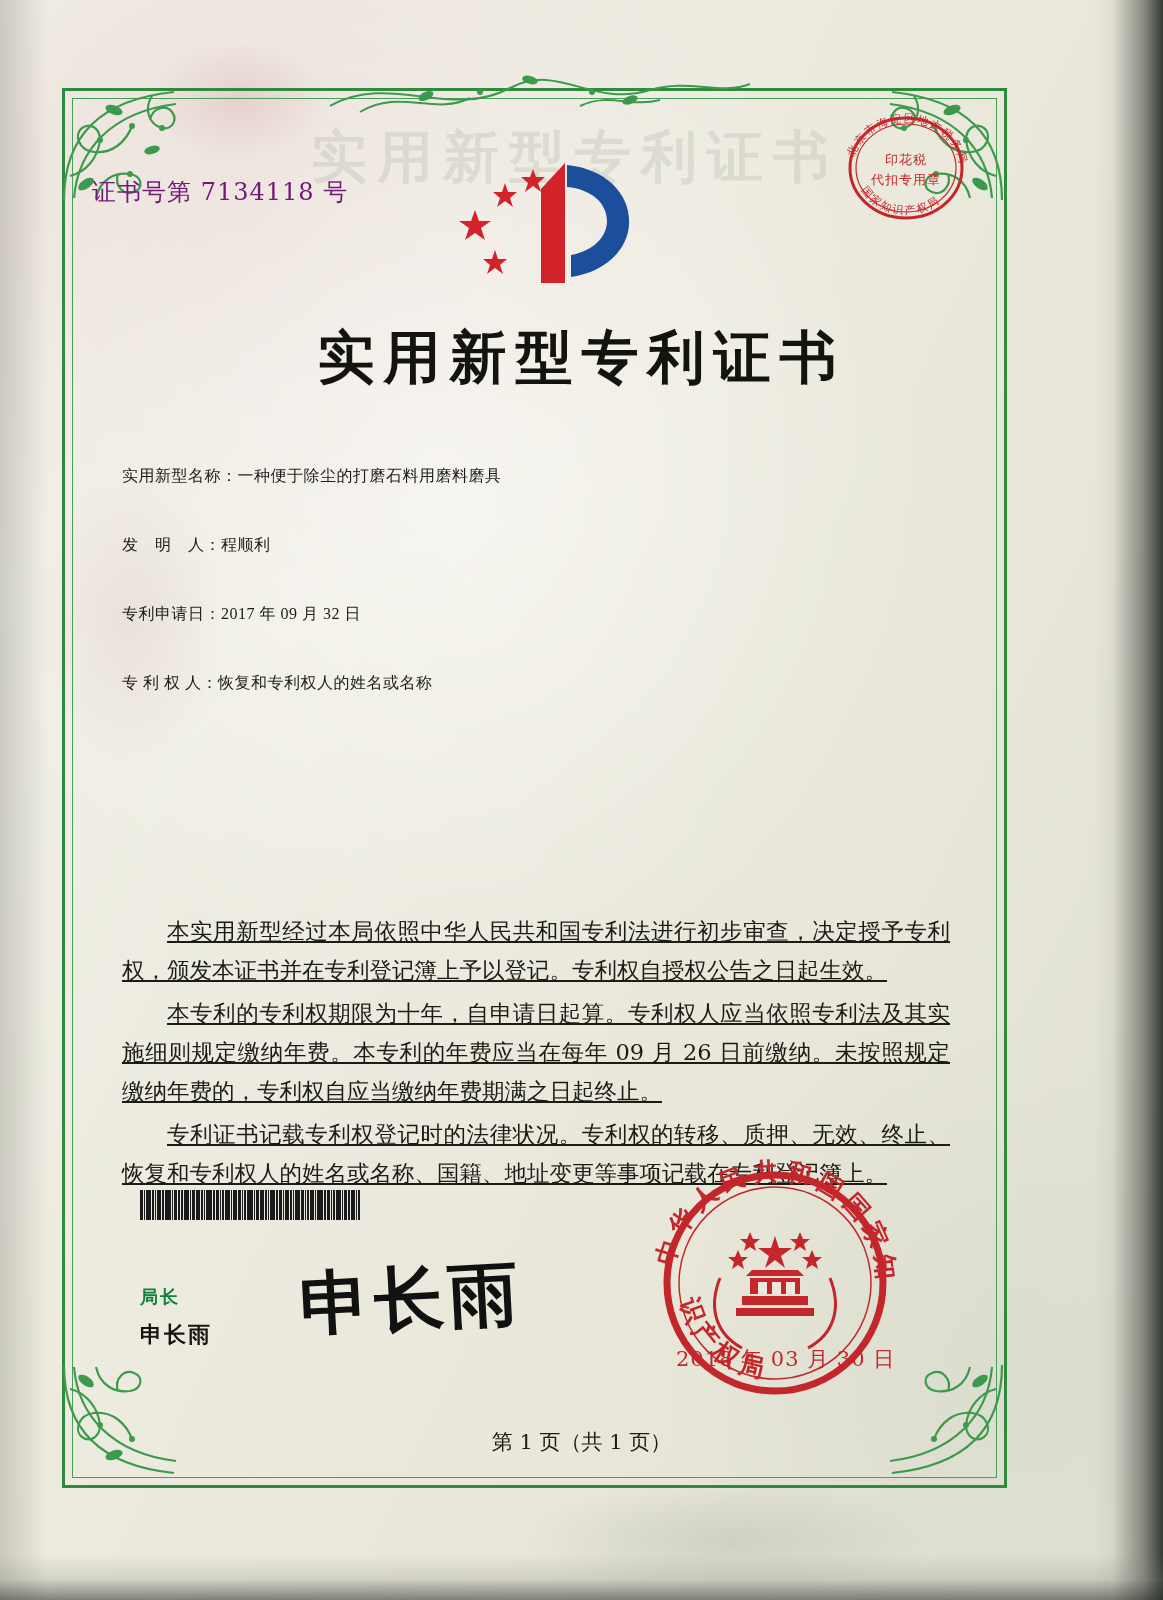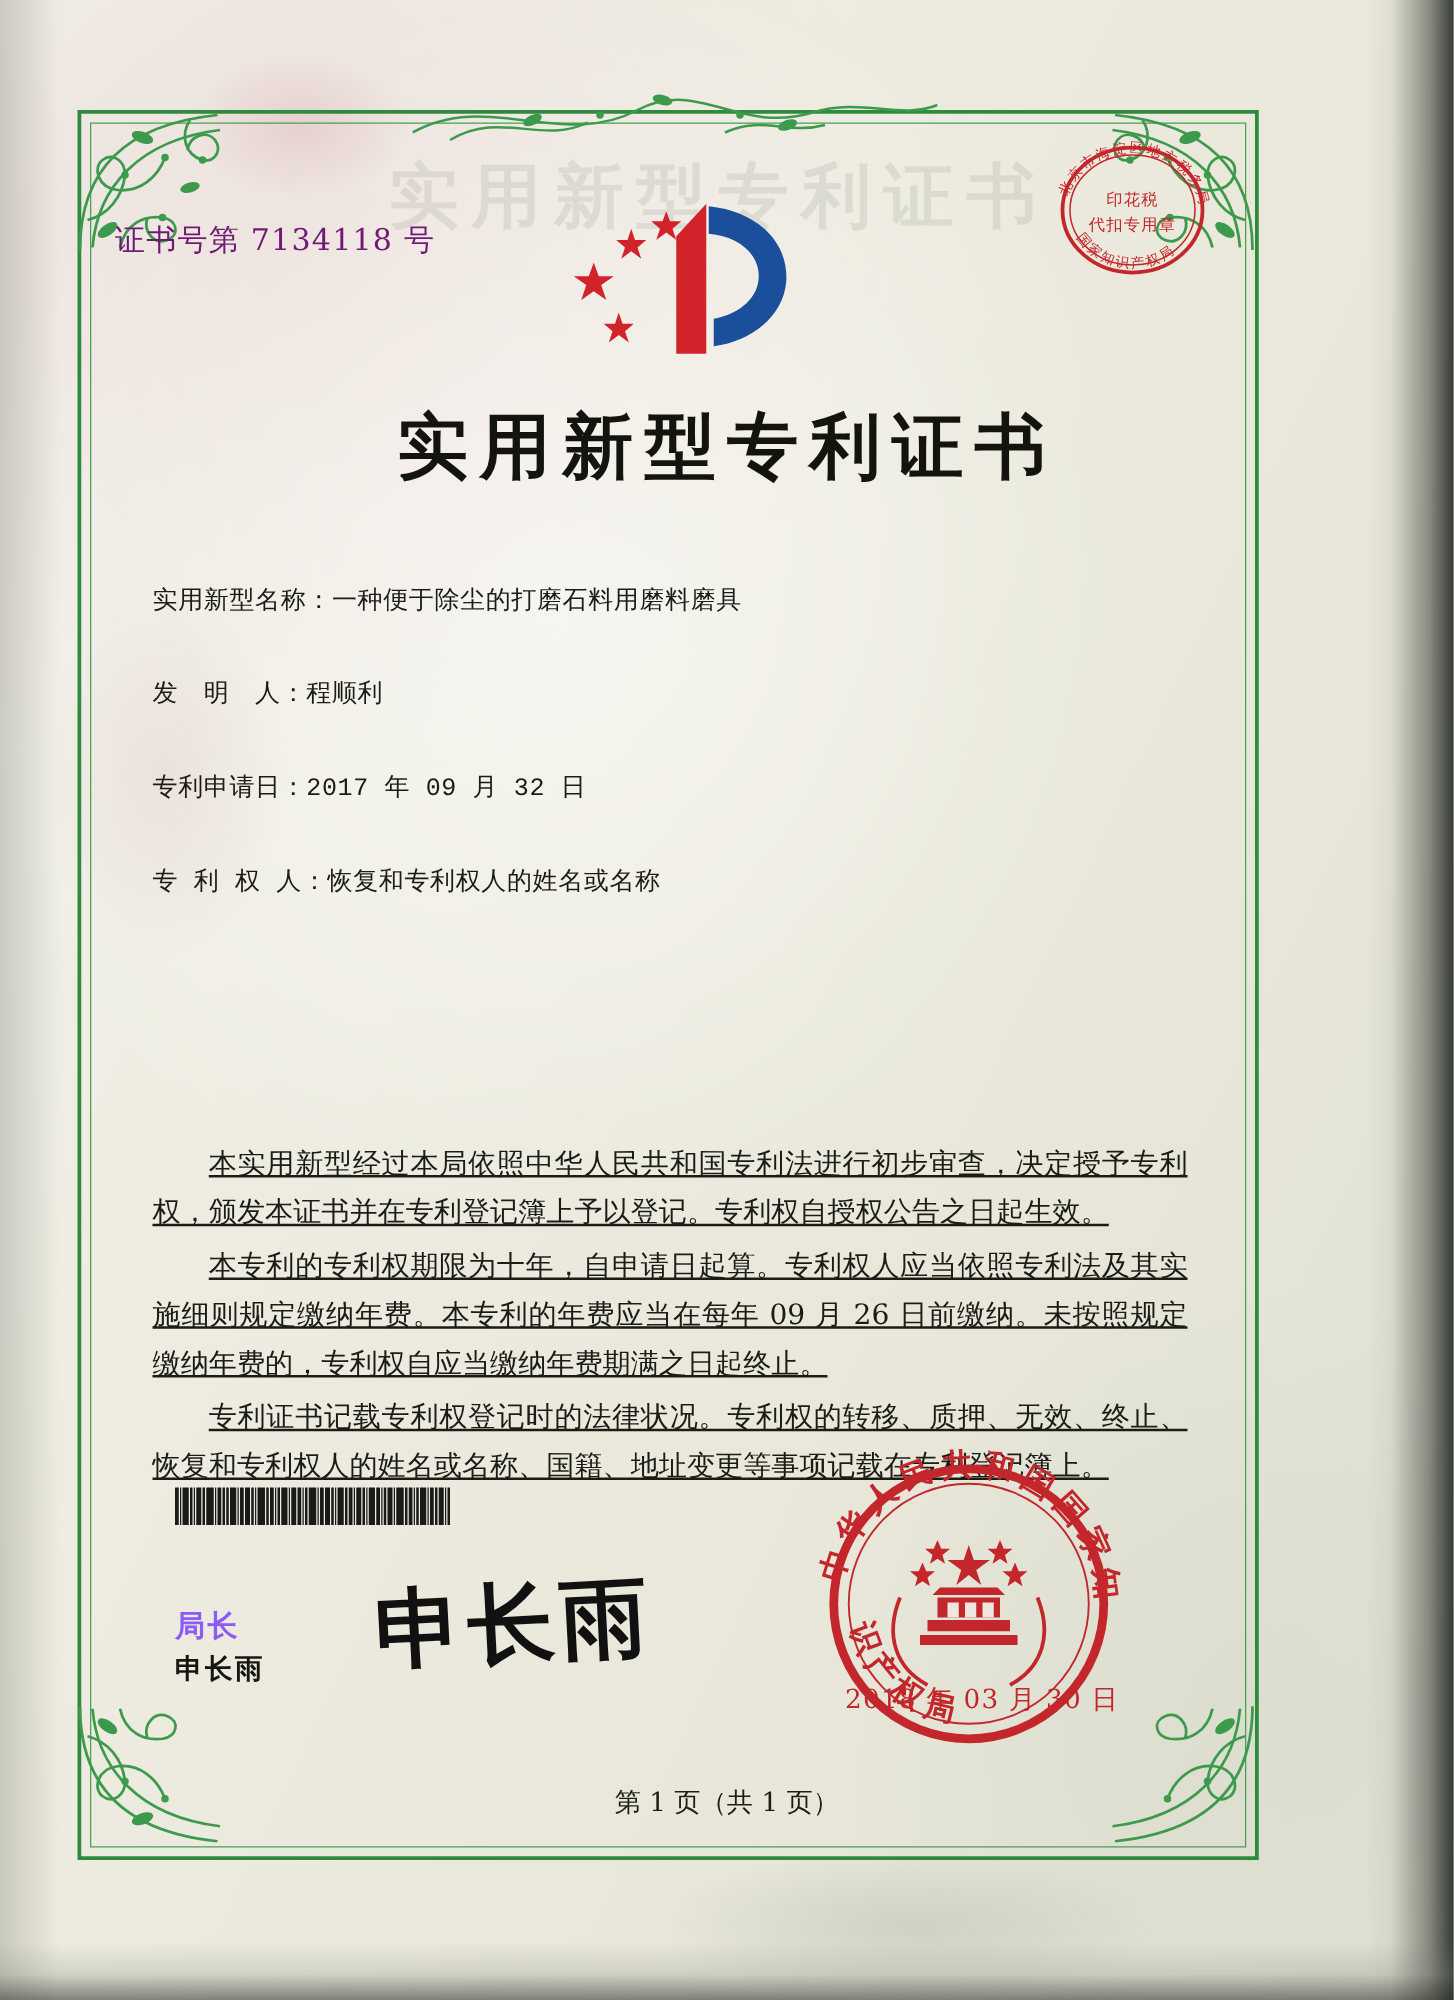--- a/index.html
+++ b/index.html
@@ -109,23 +109,23 @@
     font-weight: 700;
     letter-spacing: 9px;
     color: #14140f;
     font-family: "DejaVu Serif", serif;
   }
 
   .fields {
     position: absolute;
     left: 122px; top: 466px;
     width: 800px;
-    font-size: 20px;
+    font-size: 16px;
     color: #1c1c17;
-    font-family: Liberation Mono, monospace;
+    font-family: Liberation Serif, serif;
   }
   .field-row {
     margin-bottom: 48px;
     white-space: nowrap;
     letter-spacing: 0.5px;
   }
   .field-row .label { }
   .field-row .value { }
 
   .body-text {
@@ -155,22 +155,22 @@
   .barcode i {
     display: block;
     background: #1a1a1a;
     margin-right: 1px;
   }
 
   
   .sign-label {
     position: absolute;
     left: 140px; top: 1285px;
-    font-size: 24px;
-    color: #8b5cf6;
+    font-size: 18px;
+    color: #15803d;
     font-weight: 700;
     letter-spacing: 2px;
     font-family: "DejaVu Serif", serif;
     text-align: center;
   }
   .sign-name {
     position: absolute;
     left: 140px; top: 1320px;
     font-size: 22px;
     color: #16160f;

